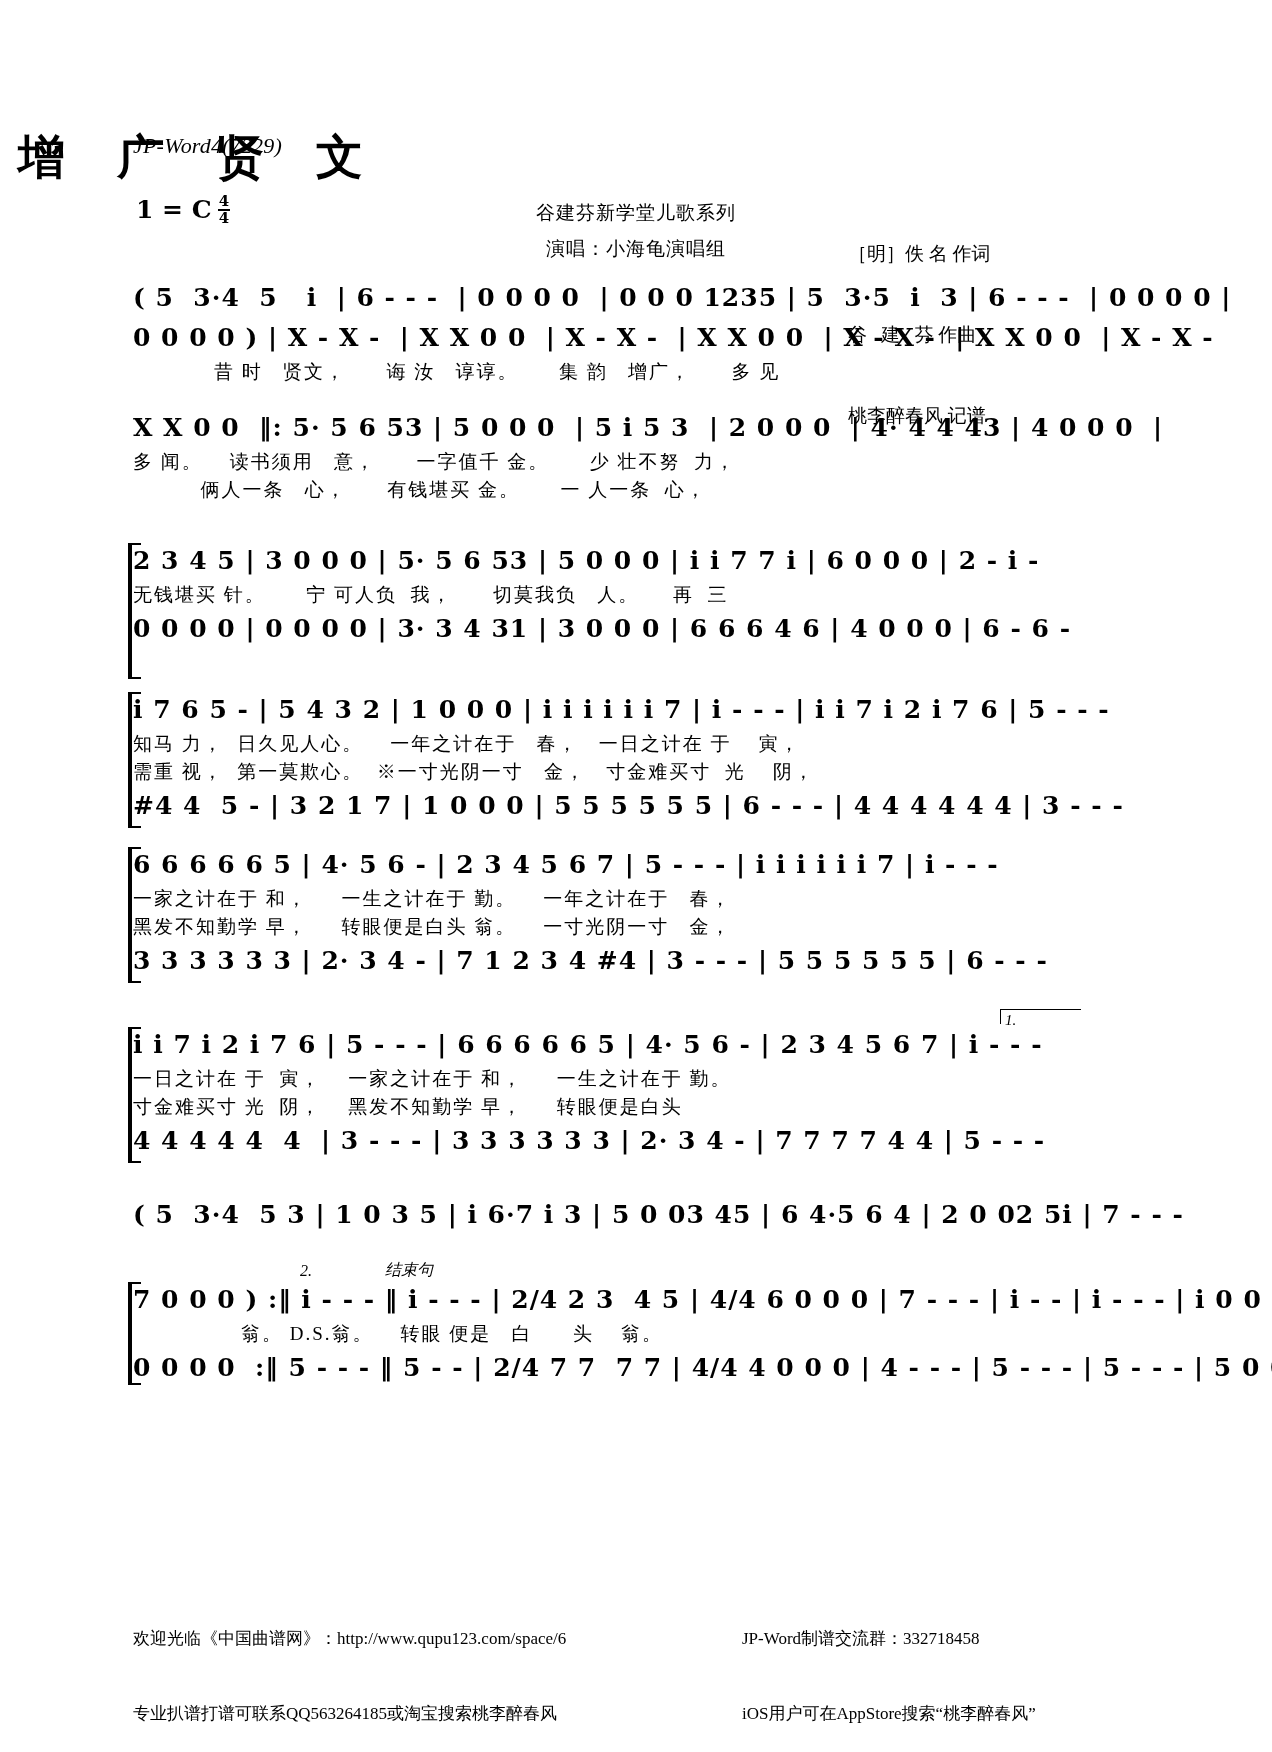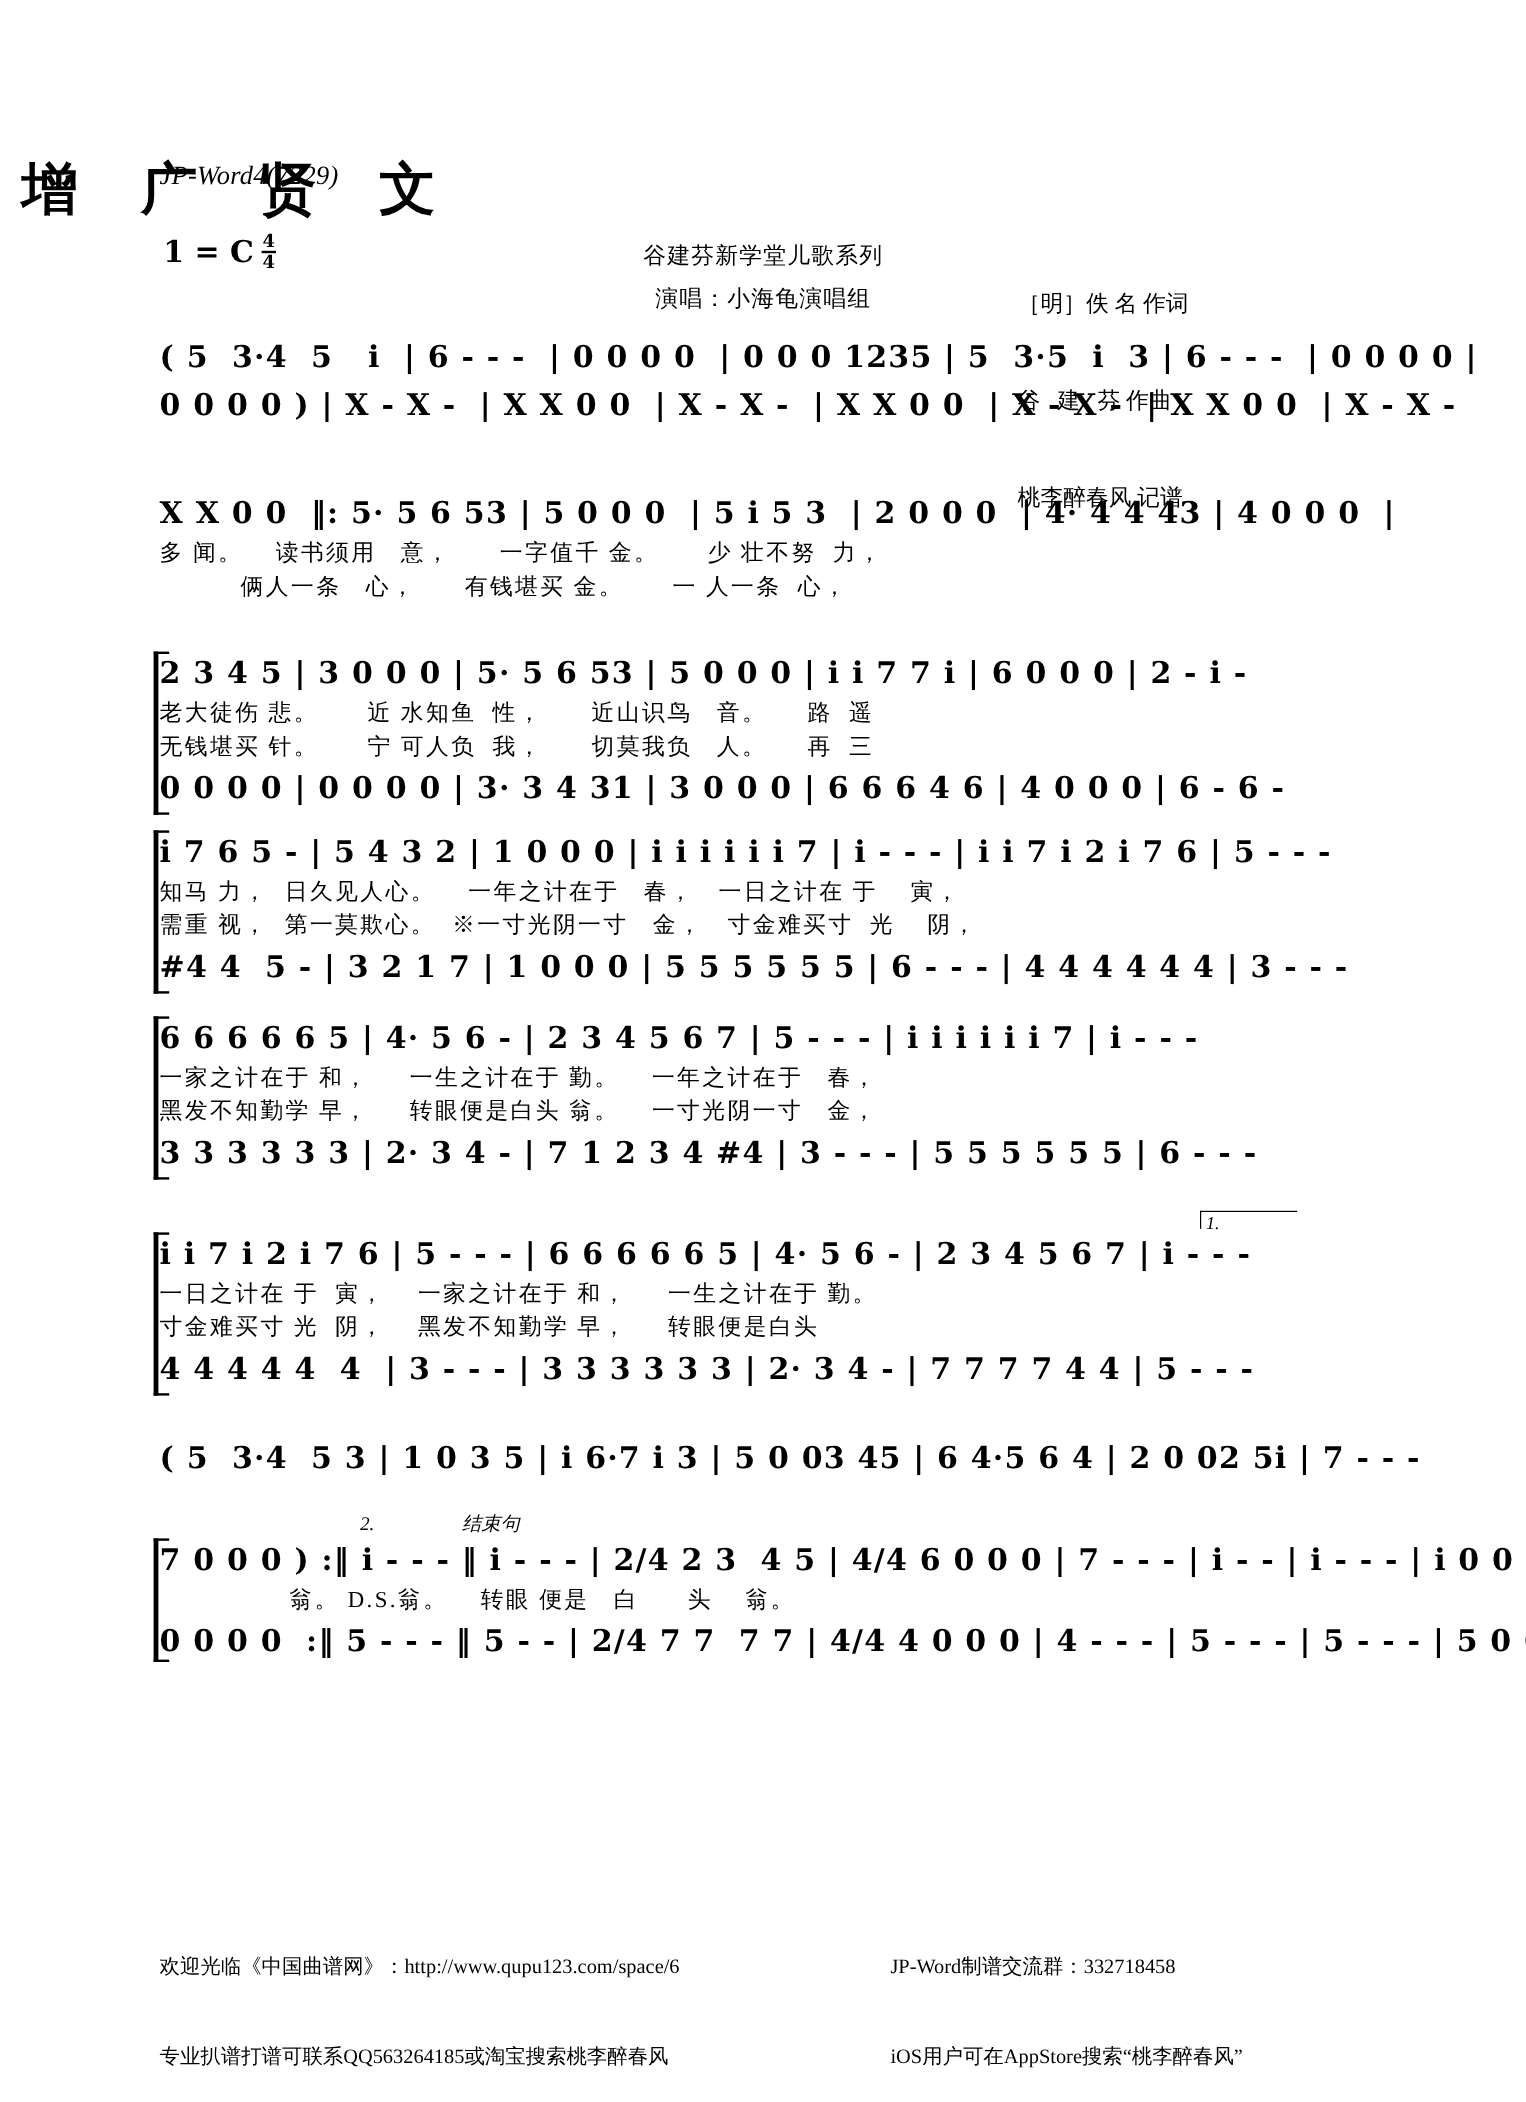--- a/index.html
+++ b/index.html
@@ -184,30 +184,30 @@
   <div class="credits">
     <div>［明］佚 名 作词</div>
     <div>谷   建   芬 作曲</div>
     <div>桃李醉春风 记谱</div>
   </div>
 
   <div id="music-root">
       <div class="system" style="top: 278px;">
         <div class="nrow"><span class="tr-mark"></span><span>( 5  3·4  5   i  | 6 - - -  | 0 0 0 0  | 0 0 0 1235 | 5  3·5  i  3 | 6 - - -  | 0 0 0 0 |</span></div>
         <div class="nrow"><span>0 0 0 0 ) | X - X -  | X X 0 0  | X - X -  | X X 0 0  | X - X -  | X X 0 0  | X - X -</span></div>
+        <div class="lrow"><span>            昔 时   贤文，      诲 汝   谆谆。      集 韵   增广，      多 见</span></div>
       </div>
       <div class="system" style="top: 408px;">
         <div class="nrow"><span>X X 0 0  ‖: 5· 5 6 53 | 5 0 0 0  | 5 i 5 3  | 2 0 0 0  | 4· 4 4 43 | 4 0 0 0  |</span></div>
         <div class="lrow"><span>多 闻。    读书须用   意，      一字值千 金。      少 壮不努  力，</span></div>
         <div class="lrow"><span>          俩人一条   心，      有钱堪买 金。      一 人一条  心，</span></div>
       </div>
       <div class="system" style="top: 530px; margin-top: 11px;">
         <div class="brace" style="left: 128px; top: 2px; height: 132px;"></div>
         <div class="nrow"><span>2 3 4 5 | 3 0 0 0 | 5· 5 6 53 | 5 0 0 0 | i i 7 7 i | 6 0 0 0 | 2 - i -</span></div>
-        <div class="lrow"><span>老大徒伤 悲。      近 水知鱼  性，      近山识鸟   音。     路  遥</span></div>
         <div class="lrow"><span>无钱堪买 针。      宁 可人负  我，      切莫我负   人。     再  三</span></div>
         <div class="nrow"><span>0 0 0 0 | 0 0 0 0 | 3· 3 4 31 | 3 0 0 0 | 6 6 6 4 6 | 4 0 0 0 | 6 - 6 -</span></div>
       </div>
       <div class="system" style="top: 690px;">
         <div class="brace" style="left: 128px; top: 2px; height: 132px;"></div>
         <div class="nrow"><span>i 7 6 5 - | 5 4 3 2 | 1 0 0 0 | i i i i i i 7 | i - - - | i i 7 i 2 i 7 6 | 5 - - -</span></div>
         <div class="lrow"><span>知马 力，  日久见人心。    一年之计在于   春，   一日之计在 于    寅，</span></div>
         <div class="lrow"><span>需重 视，  第一莫欺心。  ※一寸光阴一寸   金，   寸金难买寸  光    阴，</span></div>
         <div class="nrow"><span>#4 4  5 - | 3 2 1 7 | 1 0 0 0 | 5 5 5 5 5 5 | 6 - - - | 4 4 4 4 4 4 | 3 - - -</span></div>
       </div>

